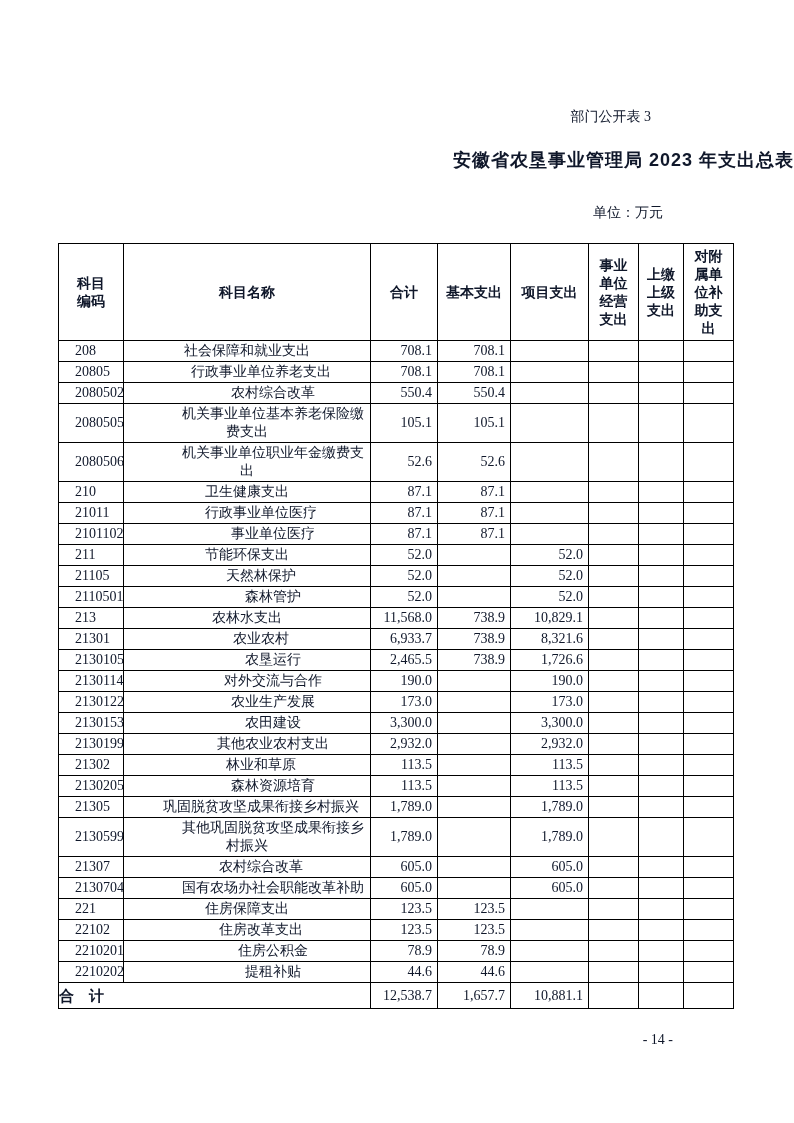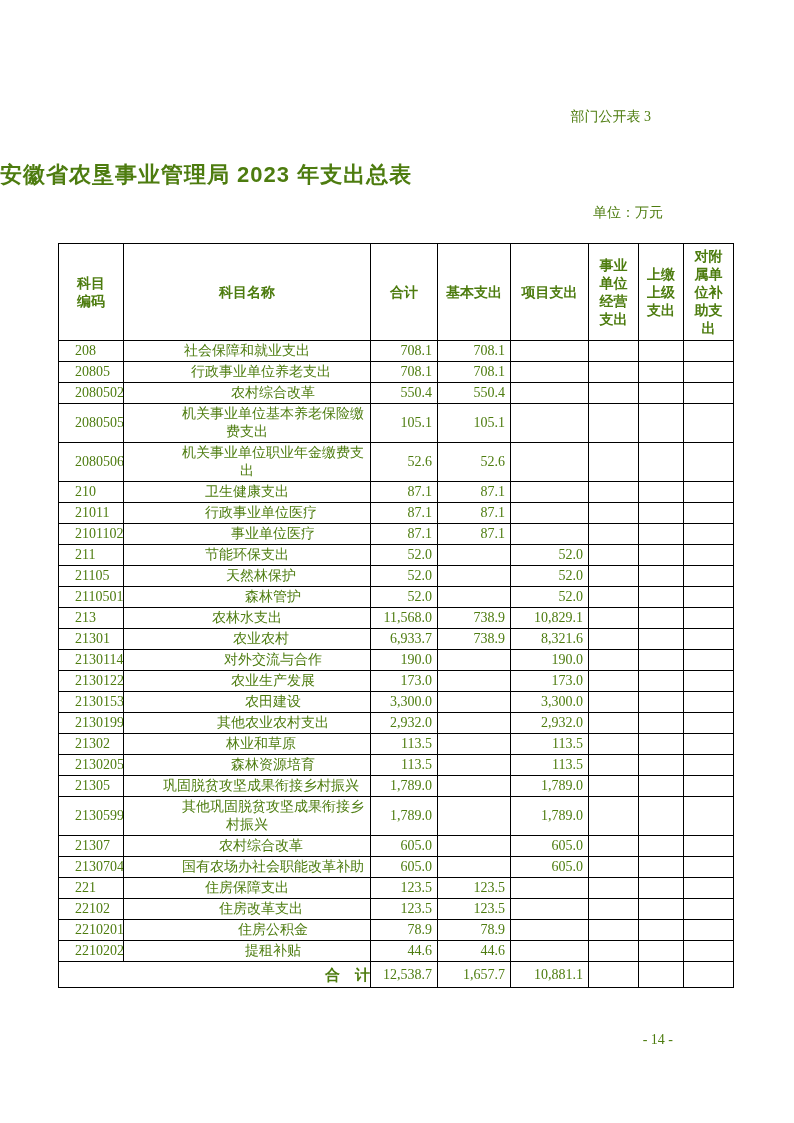--- a/index.html
+++ b/index.html
@@ -7,42 +7,41 @@
     padding: 0;
     background: #e8e8e8;
   }
   .page {
     position: relative;
     width: 794px;
     height: 1123px;
     background: #ffffff;
     margin: 0 auto;
     overflow: hidden;
-    color: #4d7c0f;
+    color: #0f172a;
     font-family: "Liberation Serif", "DejaVu Serif", serif;
     text-decoration: underline;
   }
   .doc-label {
     position: absolute;
     top: 108px;
     right: 143px;
     font-size: 14px;
     line-height: 18px;
   }
   .title {
     position: absolute;
     top: 148px;
     left: 0;
     width: 100%;
-    text-align: left;
-    font-size: 22px;
+    text-align: right;
+    font-size: 18px;
     font-weight: bold;
     font-family: "Liberation Sans", "DejaVu Sans", sans-serif;
     letter-spacing: 1px;
-    margin-top: 12px;
   }
   .unit-label {
     position: absolute;
     top: 204px;
     right: 131px;
     font-size: 14px;
     line-height: 18px;
     margin-left: 36px;
   }
   table.expense-table {
@@ -87,21 +86,21 @@
   td.name.lvl2 { text-indent: 28px; }
   td.name.lvl3 { text-indent: 52px; }
   td.num {
     text-align: right;
     padding-right: 5px;
   }
   tr.total-row td {
     height: 23px;
   }
   td.total-label {
-    text-align: right;
+    text-align: left;
     font-weight: bold;
     font-size: 15px;
     font-family: "Liberation Sans", "DejaVu Sans", sans-serif;
   }
   .page-number {
     position: absolute;
     top: 1031px;
     right: 121px;
     font-size: 14px;
     line-height: 18px;
@@ -276,20 +275,30 @@
           <td class="code">21301</td>
           <td class="name lvl2">农业农村</td>
           <td class="num">6,933.7</td>
           <td class="num">738.9</td>
           <td class="num">8,321.6</td>
           <td class="num"></td>
           <td class="num"></td>
           <td class="num"></td>
         </tr>
         <tr>
+          <td class="code">2130105</td>
+          <td class="name lvl3">农垦运行</td>
+          <td class="num">2,465.5</td>
+          <td class="num">738.9</td>
+          <td class="num">1,726.6</td>
+          <td class="num"></td>
+          <td class="num"></td>
+          <td class="num"></td>
+        </tr>
+        <tr>
           <td class="code">2130114</td>
           <td class="name lvl3">对外交流与合作</td>
           <td class="num">190.0</td>
           <td class="num"></td>
           <td class="num">190.0</td>
           <td class="num"></td>
           <td class="num"></td>
           <td class="num"></td>
         </tr>
         <tr>

